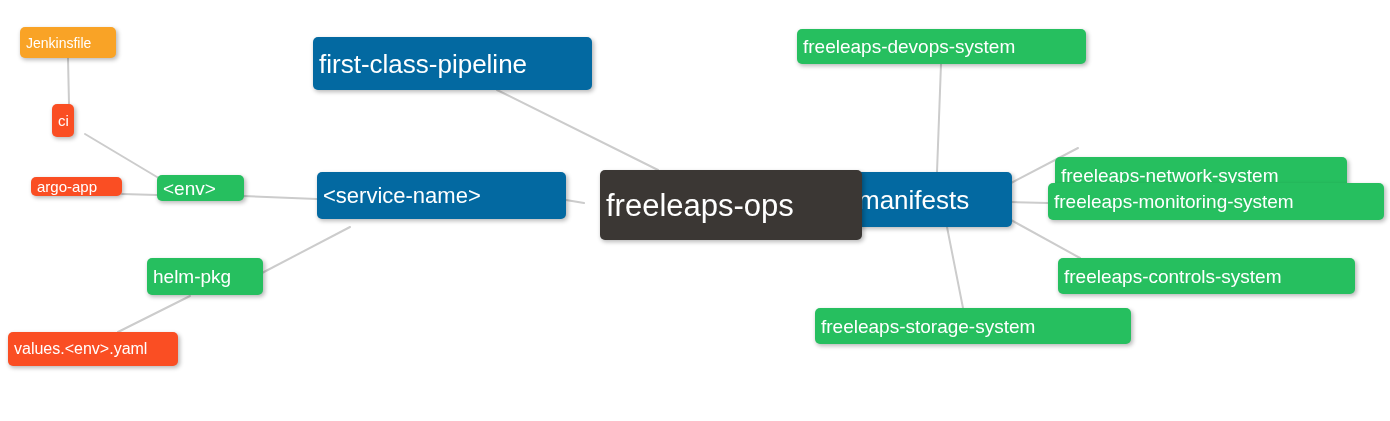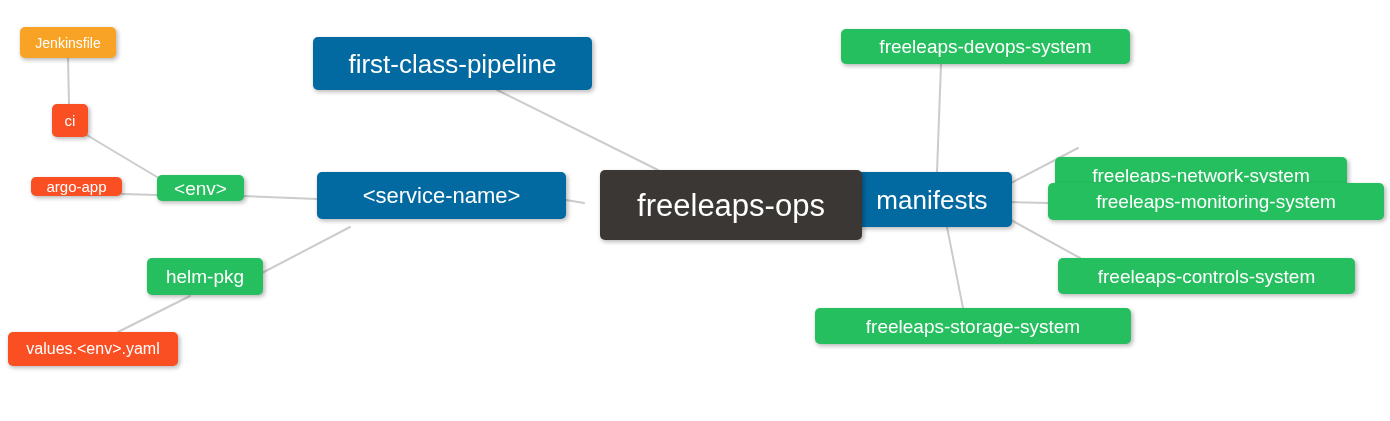--- a/index.html
+++ b/index.html
@@ -20,21 +20,20 @@
     left: 0;
     top: 0;
     width: 1390px;
     height: 421px;
     pointer-events: none;
   }
   .node {
     position: absolute;
     display: flex;
     align-items: center;
-    justify-content: center;
     box-sizing: border-box;
     color: #ffffff;
     border-radius: 5px;
     box-shadow: 1.5px 2px 4px rgba(0,0,0,0.28);
     white-space: nowrap;
     cursor: pointer;
     line-height: 1;
     padding: 0 6px;
   }
   .node--root   { background: #3B3734; }
@@ -64,21 +63,21 @@
       <line x1="1011" y1="202" x2="1048" y2="203"></line>
       <line x1="1011" y1="220" x2="1080" y2="258"></line>
       <line x1="947" y1="227" x2="963" y2="308"></line>
     </g>
   </svg>
 
   <div class="node node--orange" style="left:20px; top:27px; width:96px; height:31px; font-size:14px;">
     <span>Jenkinsfile</span>
   </div>
 
-  <div class="node node--red" style="left:52px; top:104px; width:36px; height:33px; font-size:15px;">
+  <div class="node node--red" style="left:52px; top:104px; width:22px; height:33px; font-size:15px;">
     <span>ci</span>
   </div>
   <div class="node node--red" style="left:31px; top:177px; width:91px; height:19px; font-size:15px;">
     <span>argo-app</span>
   </div>
   <div class="node node--red" style="left:8px; top:332px; width:170px; height:34px; font-size:16px;">
     <span>values.&lt;env&gt;.yaml</span>
   </div>
 
   <div class="node node--green" style="left:157px; top:175px; width:87px; height:26px; font-size:19px;">
@@ -95,21 +94,21 @@
     <span>&lt;service-name&gt;</span>
   </div>
   <div class="node node--blue" style="left:852px; top:172px; width:160px; height:55px; font-size:26px;">
     <span>manifests</span>
   </div>
 
   <div class="node node--root" style="left:584px; top:170px; width:262px; height:70px; font-size:31px;margin-left:16px;">
     <span>freeleaps-ops</span>
   </div>
 
-  <div class="node node--green" style="left:797px; top:29px; width:289px; height:35px; font-size:19px;margin-left:44px;">
+  <div class="node node--green" style="left:797px; top:29px; width:289px; height:35px; font-size:19px;">
     <span>freeleaps-devops-system</span>
   </div>
   <div class="node node--green" style="left:1055px; top:112px; width:292px; height:36px; font-size:19px;margin-top:45px;">
     <span>freeleaps-network-system</span>
   </div>
   <div class="node node--green" style="left:1048px; top:183px; width:336px; height:37px; font-size:19px;">
     <span>freeleaps-monitoring-system</span>
   </div>
   <div class="node node--green" style="left:1058px; top:258px; width:297px; height:36px; font-size:19px;">
     <span>freeleaps-controls-system</span>

